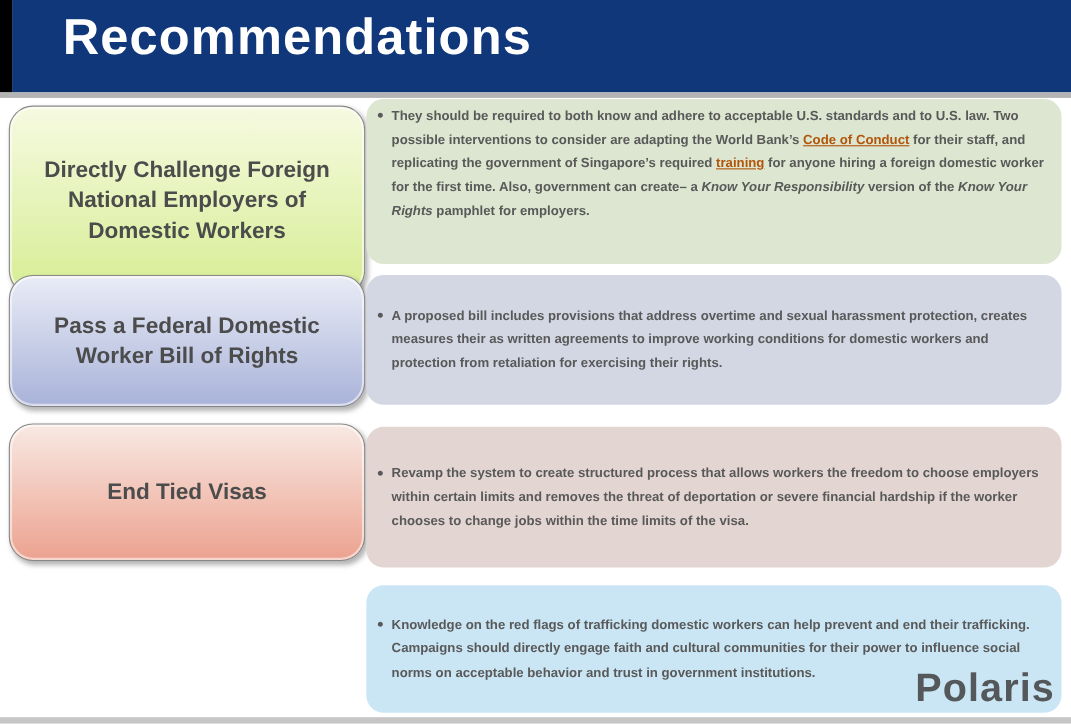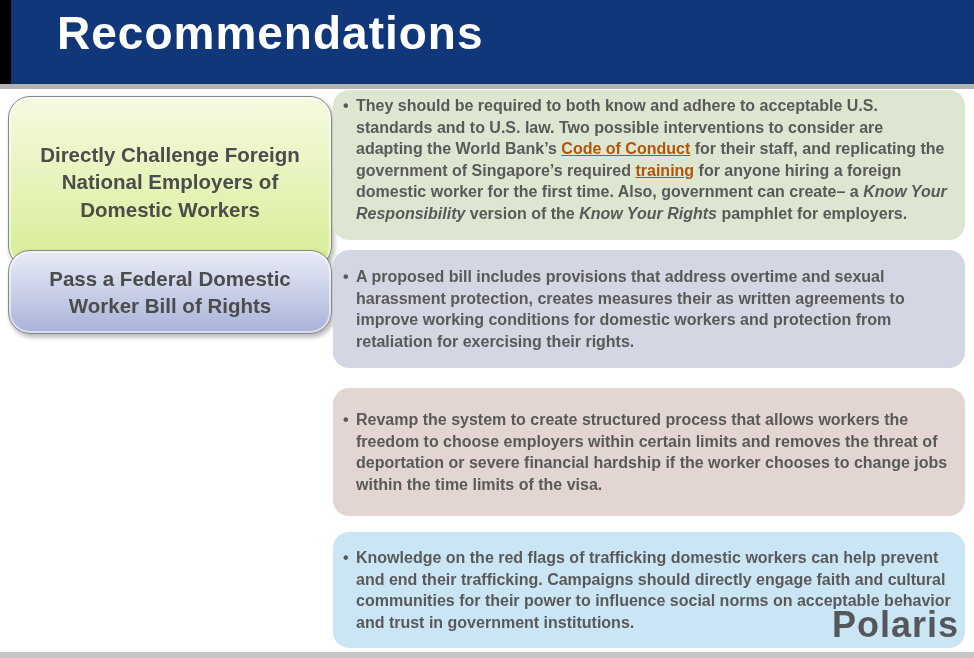--- a/index.html
+++ b/index.html
@@ -38,21 +38,21 @@
     display:flex;align-items:center;justify-content:center;
     box-sizing:border-box;
     padding:8px 18px;
   }
   .box-heading{
     margin:0;text-align:center;
     font-size:20.5px;font-weight:bold;line-height:1.34;
     color:#4c4c4c;
   }
   .box1{top:96px;height:172px;}
-  .box2{top:250px;height:84px;}
+  .box2{top:250px;height:120px;}
   .box3{top:385px;height:125px;}
   .box4{top:528px;height:118px;}
   
   .panel{
     position:absolute;left:333px;width:632px;
     border-radius:16px;
     box-sizing:border-box;
     display:flex;align-items:center;
     padding:6px 14px 6px 10px;
   }
@@ -60,21 +60,21 @@
   .panel2{top:250px;height:118px;}
   .panel3{top:388px;height:128px;}
   .panel4{top:532px;height:116px;}
   .bullet-row{display:flex;width:100%;position:relative;z-index:2;}
   .bullet{
     flex:0 0 13px;
     font-size:16px;font-weight:bold;color:#595959;line-height:21.5px;
   }
   .body-text{
     margin:0;flex:1;
-    font-size:16px;font-weight:bold;line-height:21.5px;
+    font-size:12px;font-weight:bold;line-height:21.5px;
     color:#595959;
   }
   .body-text .link{
     color:#b2550b;text-decoration:underline;cursor:pointer;
   }
   .body-text .it{font-style:italic;}
   .watermark{
     position:absolute;right:6px;bottom:2px;z-index:1;
     font-size:36px;font-weight:bold;letter-spacing:1px;
     color:#404040;opacity:0.85;
@@ -104,20 +104,23 @@
   <div class="box box2" style="background: linear-gradient(rgb(233, 236, 246) 0%, rgb(169, 179, 217) 100%);">
     <h2 class="box-heading">Pass a Federal Domestic Worker Bill of Rights</h2>
   </div>
   <div class="panel panel2" style="background: rgb(211, 214, 227);">
     <div class="bullet-row">
       <span class="bullet">•</span>
       <p class="body-text"><span>A proposed bill includes provisions that address overtime and sexual harassment protection, creates measures their as written agreements to improve working conditions for domestic workers and protection from retaliation for exercising their rights.</span></p>
     </div>
   </div>
 
+  <div class="box box3" style="background: linear-gradient(rgb(248, 233, 227) 0%, rgb(236, 162, 143) 100%);">
+    <h2 class="box-heading">End Tied Visas</h2>
+  </div>
   <div class="panel panel3" style="background: rgb(227, 214, 210);">
     <div class="bullet-row">
       <span class="bullet">•</span>
       <p class="body-text"><span>Revamp the system to create structured process that allows workers the freedom to choose employers within certain limits and removes the threat of deportation or severe financial hardship if the worker chooses to change jobs within the time limits of the visa.</span></p>
     </div>
   </div>
 
   <div class="panel panel4" style="background: rgb(202, 230, 245);">
     <div class="watermark">Polaris</div>
     <div class="bullet-row">

